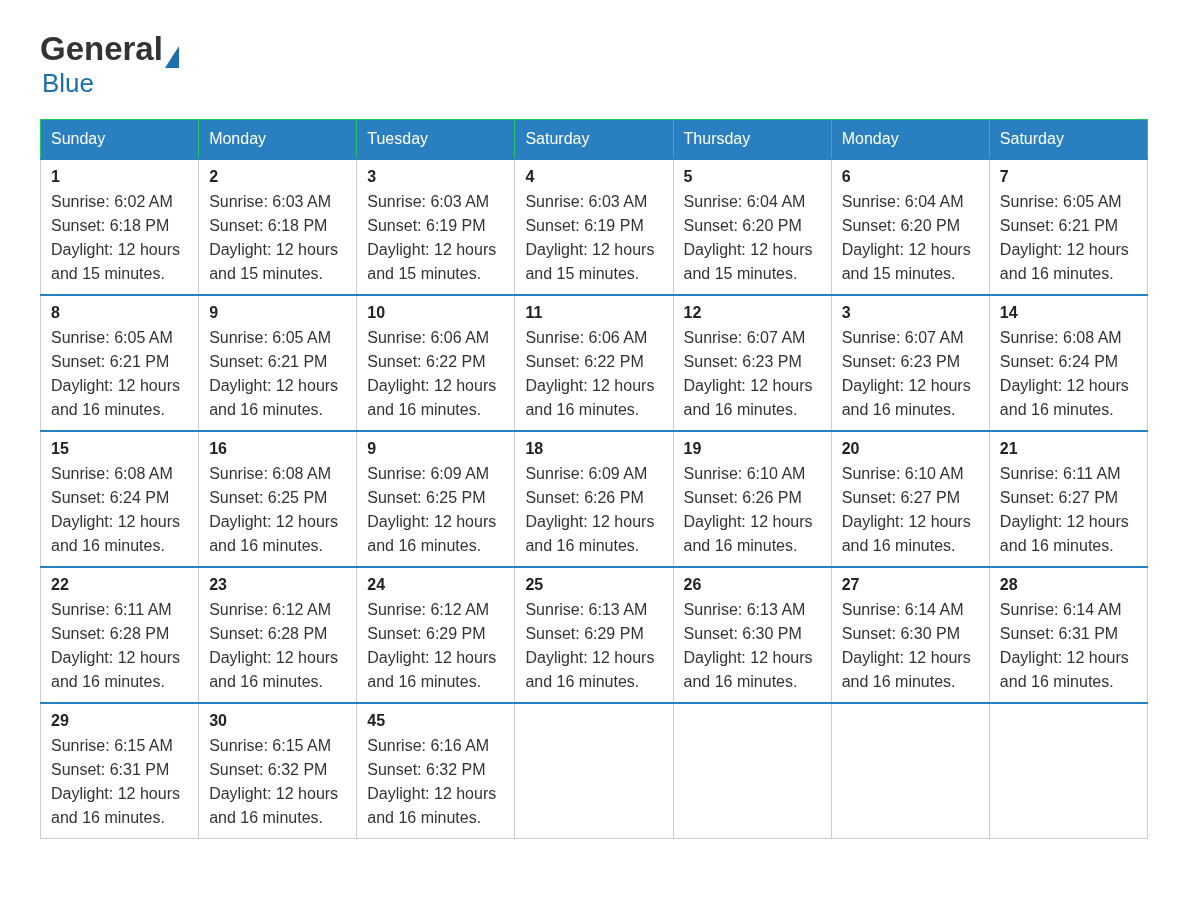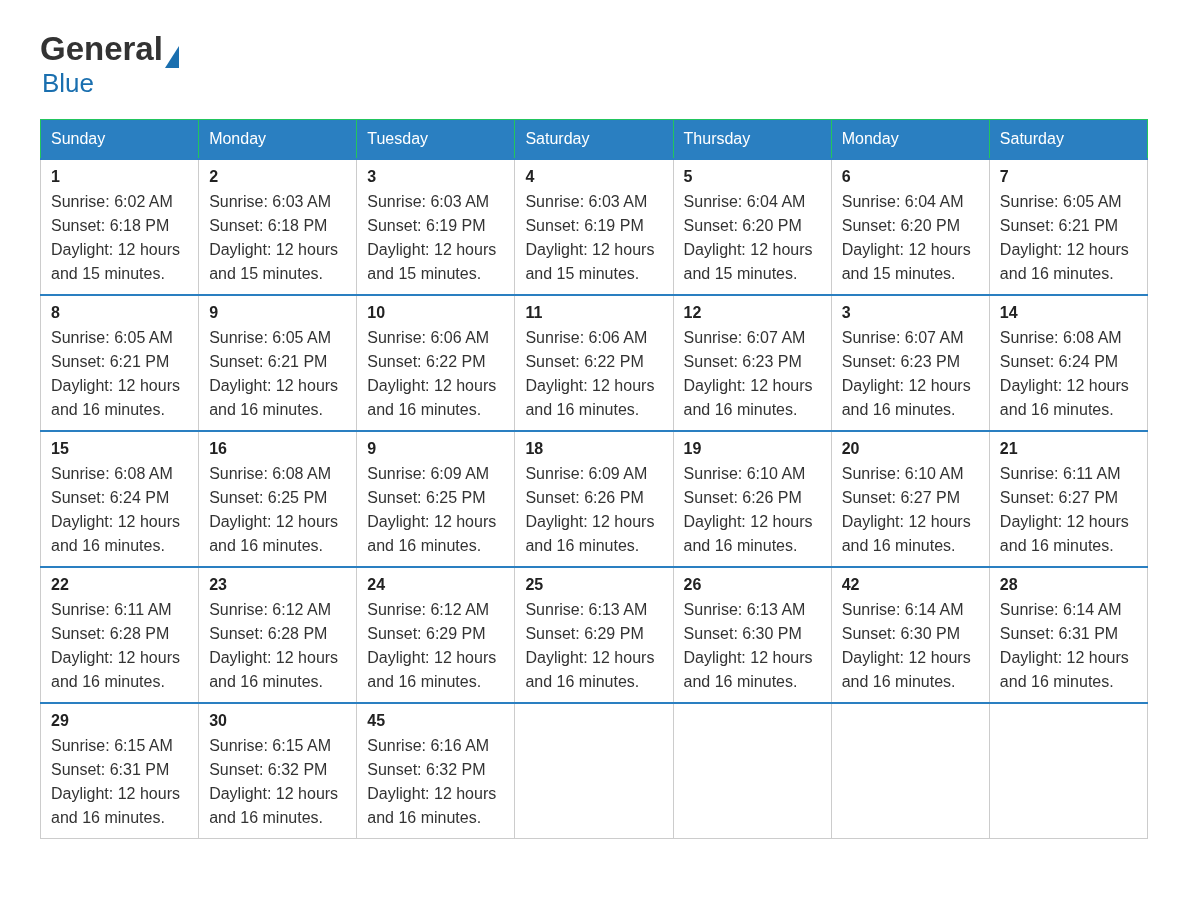--- a/index.html
+++ b/index.html
@@ -356,21 +356,21 @@
         <td>
         <div class="day-number">26</div>
         <div class="day-info">
           Sunrise: 6:13 AM<br>
           Sunset: 6:30 PM<br>
           Daylight: 12 hours<br>
           and 16 minutes.
         </div>
       </td>
         <td>
-        <div class="day-number">42</div>
+        <div class="day-number">27</div>
         <div class="day-info">
           Sunrise: 6:14 AM<br>
           Sunset: 6:30 PM<br>
           Daylight: 12 hours<br>
           and 16 minutes.
         </div>
       </td>
         <td>
         <div class="day-number">28</div>
         <div class="day-info">

